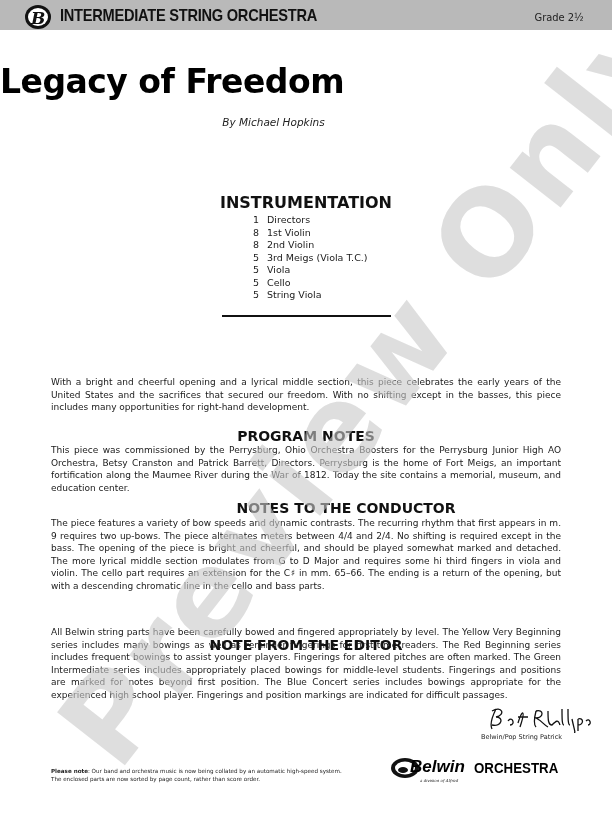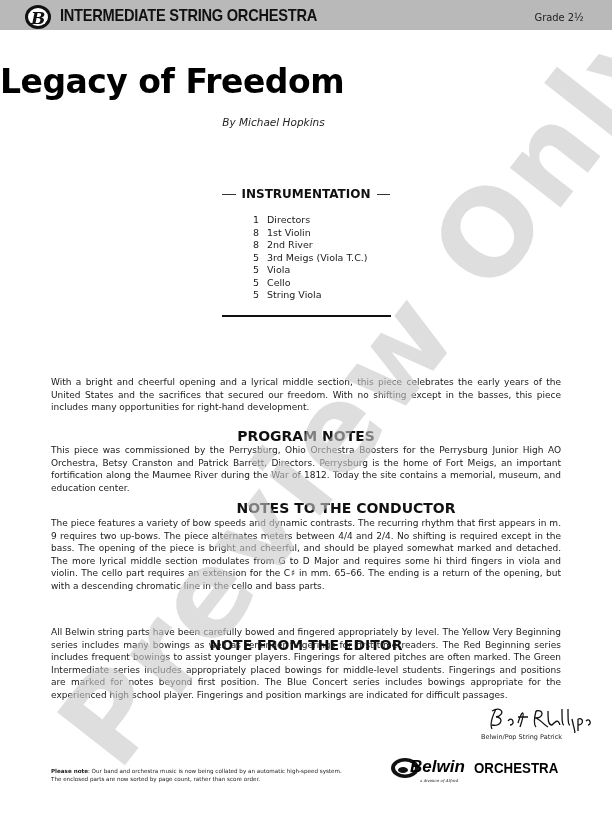--- a/index.html
+++ b/index.html
@@ -30,21 +30,21 @@
     font-family: "DejaVu Sans", sans-serif; font-weight: bold; font-size: 33px; color: #000;
     letter-spacing: -0.5px;
   }
   .composer {
     position: absolute; left: 0; width: 547px; top: 116px; text-align: center;
     font-family: "DejaVu Sans", sans-serif; font-style: italic; font-size: 10.5px; color: #222;
   }
   .inst-heading {
     position: absolute; left: 222px; top: 187px; width: 168px;
     display: flex; align-items: center; gap: 6px;
-    font-weight: bold; font-size: 12px; color: #111;
+    font-weight: bold; font-size: 16px; color: #111; flex-direction: column;
   }
   .inst-heading .rule { flex: 1; height: 1px; background: #333; }
   .inst-list {
     position: absolute; left: 253px; top: 214px; margin: 0; padding: 0; list-style: none;
     font-size: 9.5px; line-height: 12.5px; color: #1a1a1a;
   }
   .inst-list li { display: flex; }
   .inst-list .qty { width: 14px; }
   .inst-bottom-rule {
     position: absolute; left: 222px; top: 315px; width: 169px; height: 2px; background: #111;
@@ -110,21 +110,21 @@
   <li>
       <span class="qty">1</span>
       <span>Directors</span>
     </li>
   <li>
       <span class="qty">8</span>
       <span>1st Violin</span>
     </li>
   <li>
       <span class="qty">8</span>
-      <span>2nd River</span>
+      <span>2nd Violin</span>
     </li>
   <li>
       <span class="qty">5</span>
       <span>3rd Meigs (Viola T.C.)</span>
     </li>
   <li>
       <span class="qty">5</span>
       <span>Viola</span>
     </li>
   <li>

